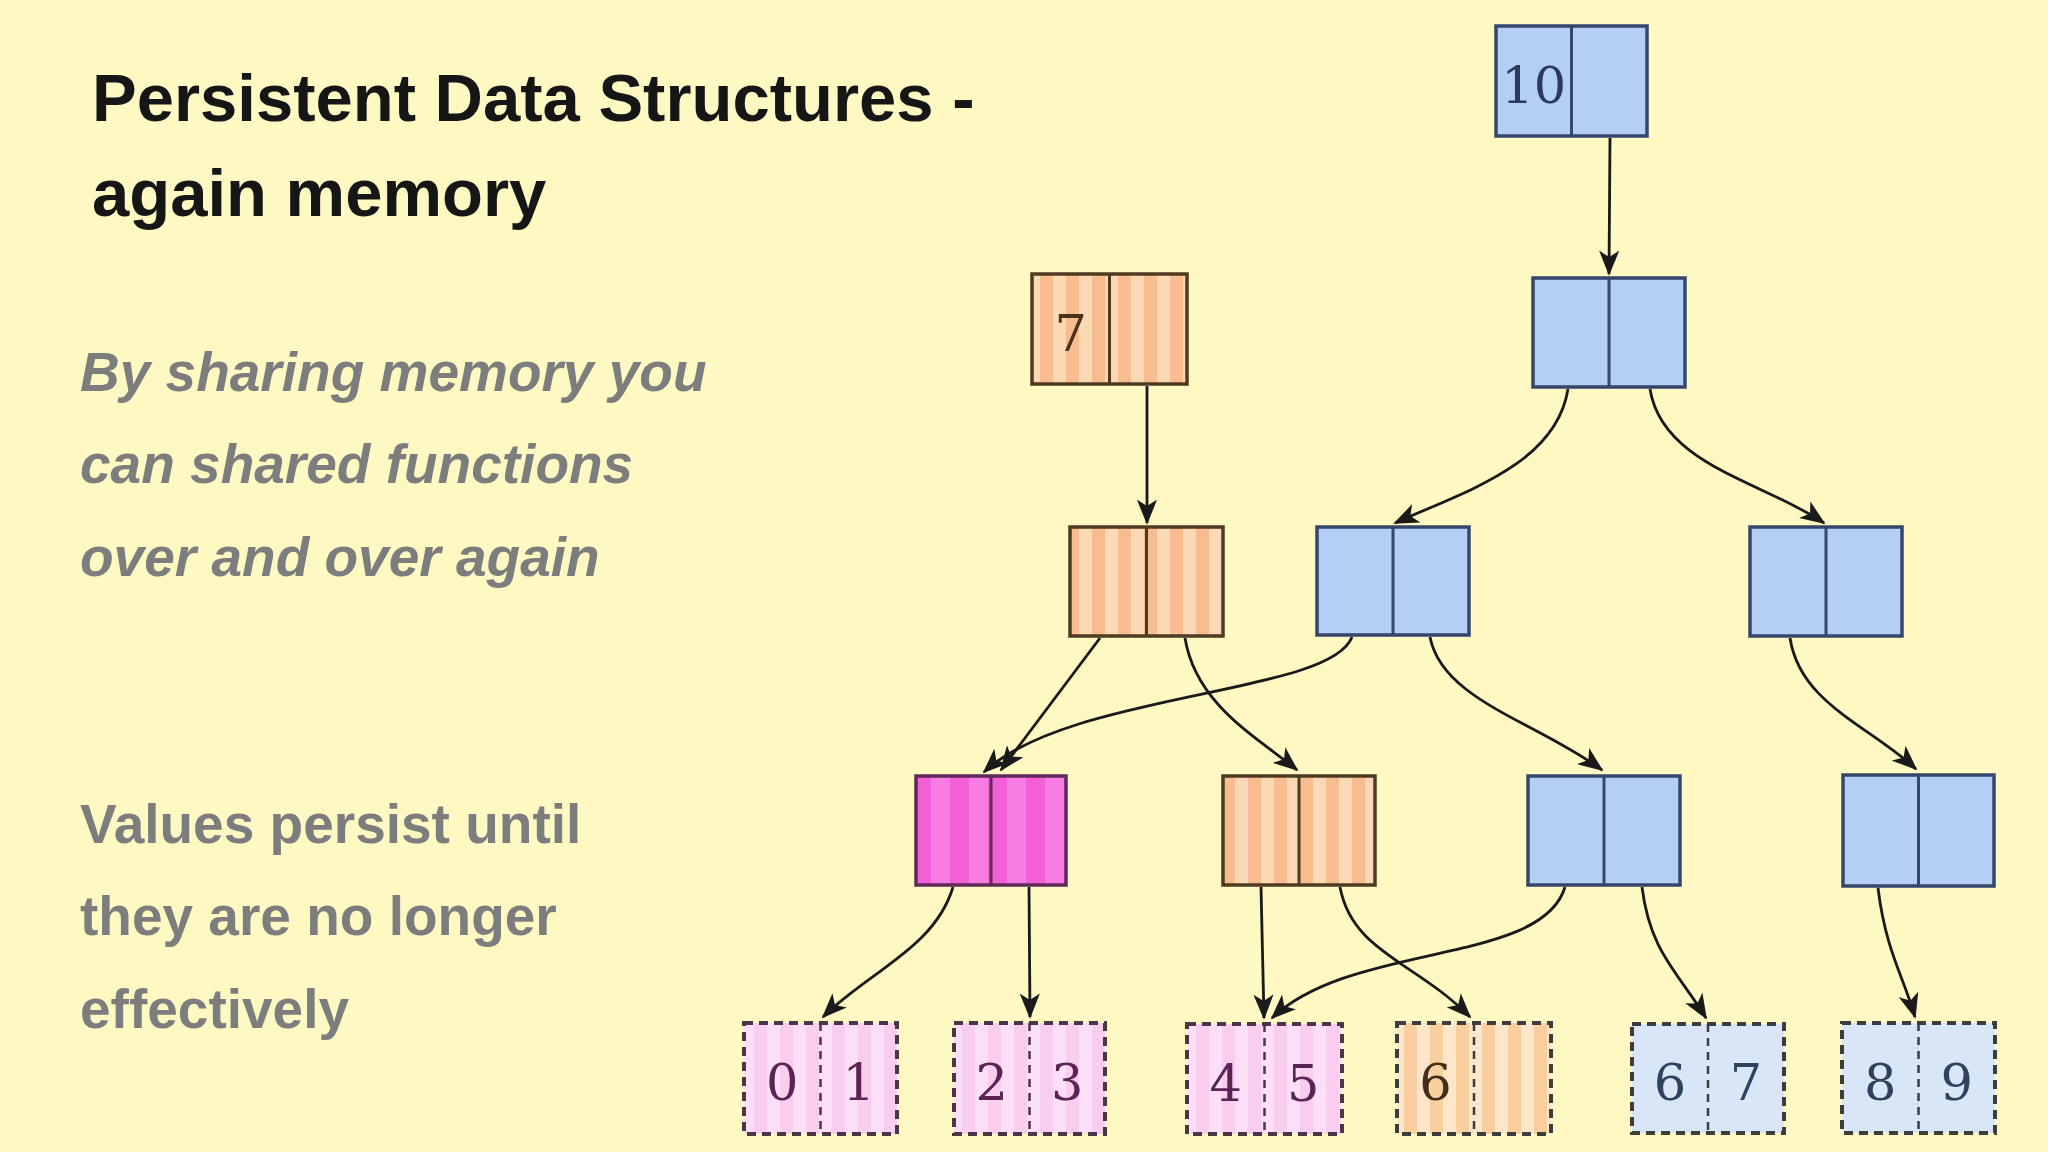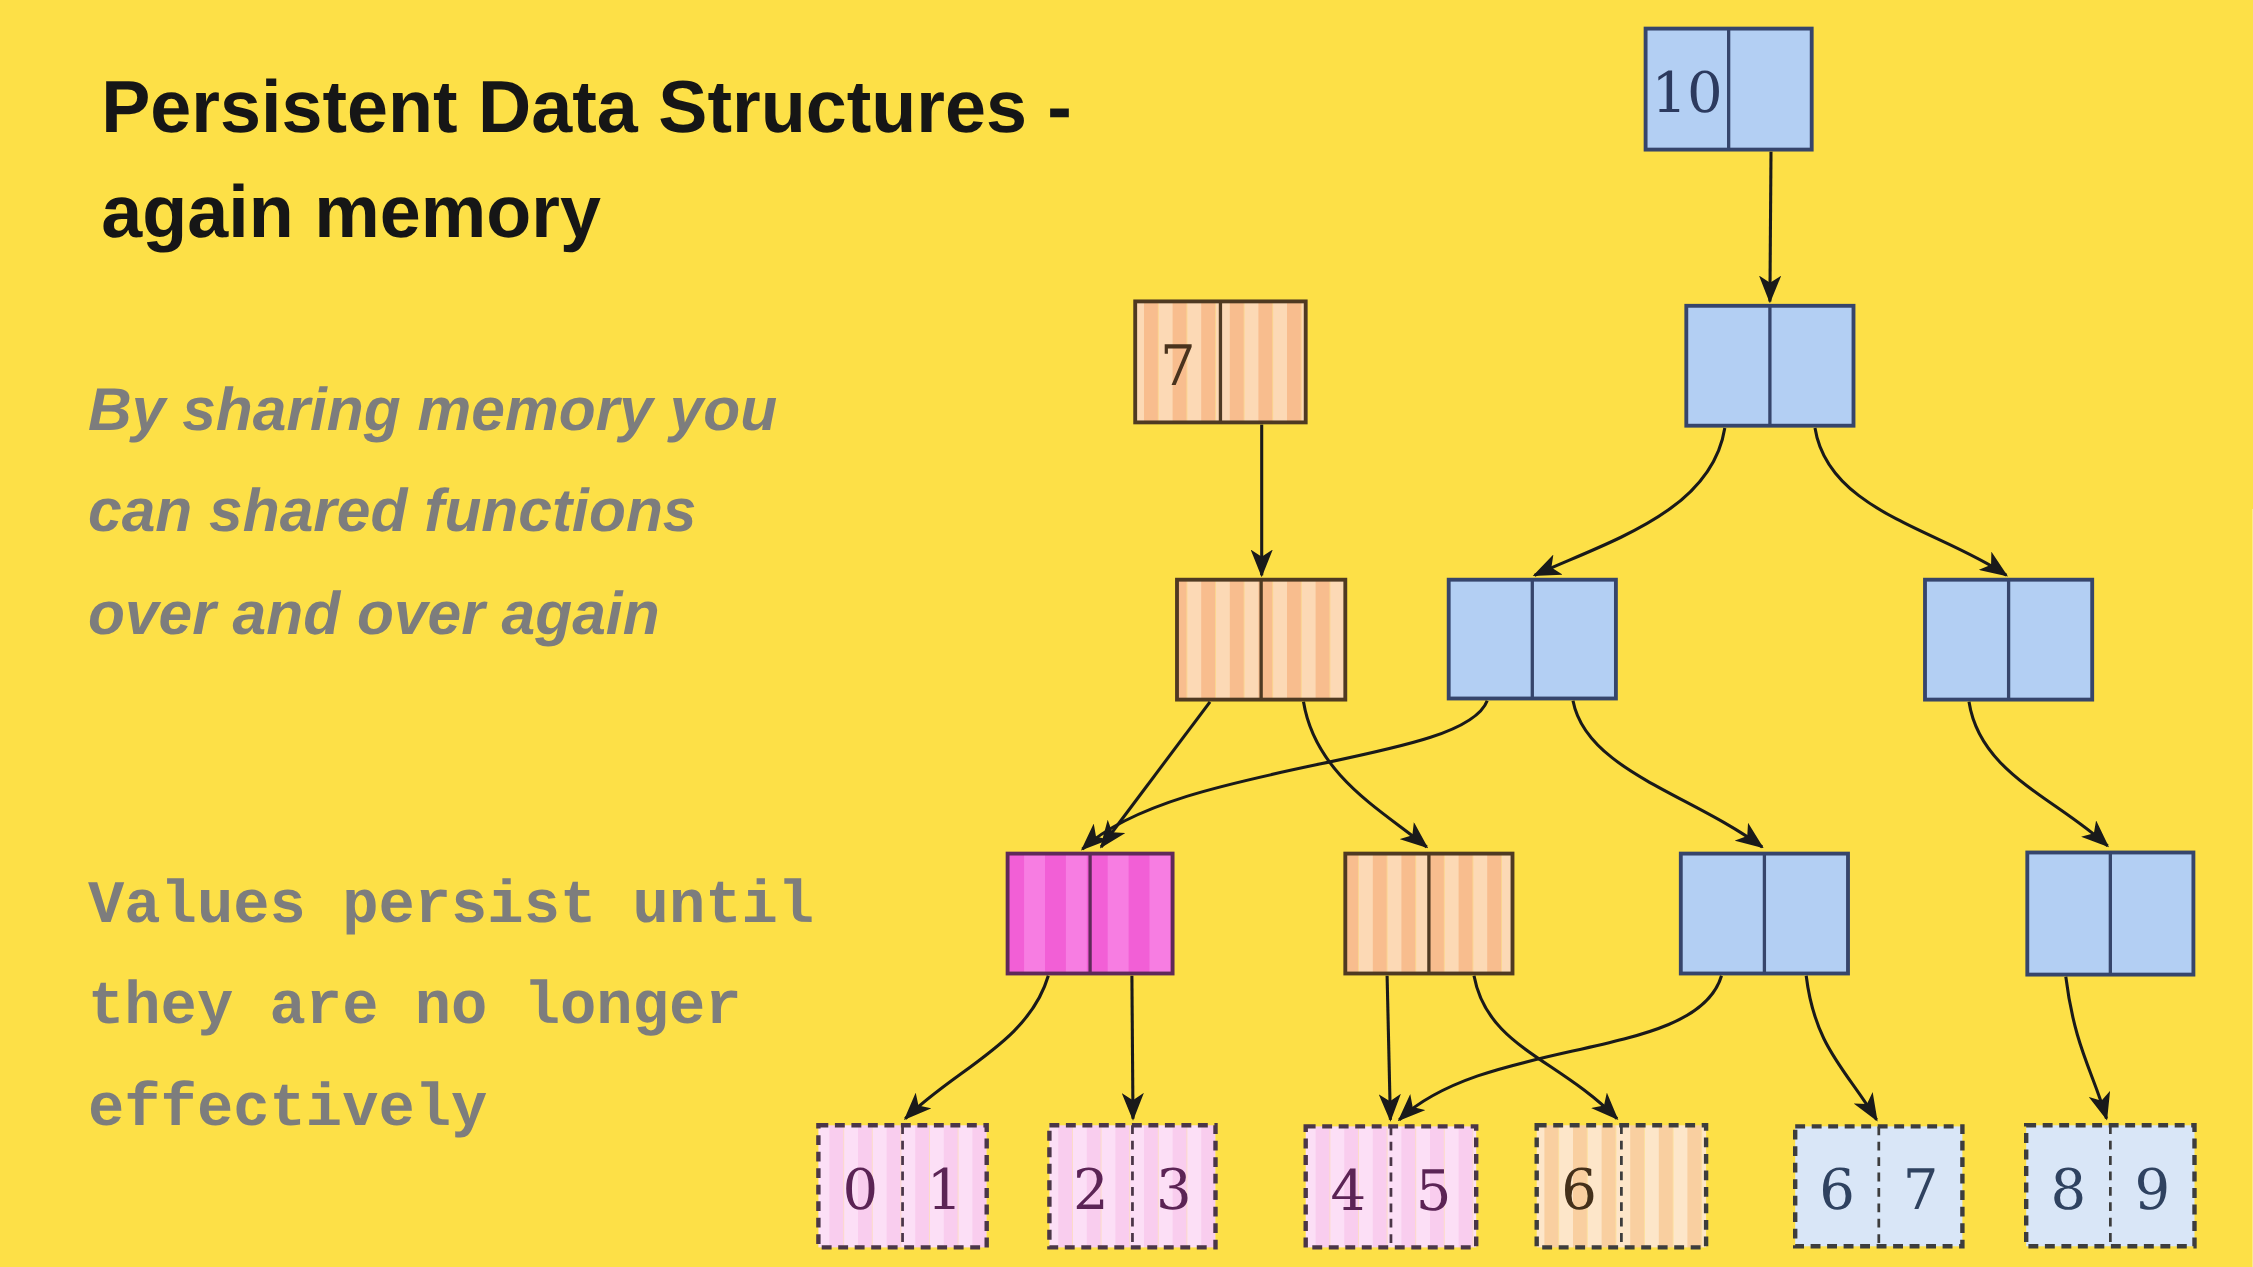--- a/index.html
+++ b/index.html
@@ -1,34 +1,34 @@
 <!DOCTYPE html>
 <html><head>
 <meta charset="utf-8">
 <style>
   html,body{margin:0;padding:0;background:#ffffff;}
   .slide{
     position:relative;
     width:2048px;height:1152px;
-    background:#fde047;
+    background:#fef9c3;
     overflow:hidden;
     font-family:"Liberation Sans",sans-serif;
   }
   .title{
     position:absolute;left:92px;top:50px;
     font-weight:700;font-size:67px;line-height:1.42;
     color:#161616;letter-spacing:0px;
   }
   .para{
     position:absolute;left:80px;
     font-weight:700;font-size:55px;line-height:1.68;
     color:#7d7d7d;
   }
   .para-1{top:326px;font-style:italic;}
-  .para-2{top:778px;font-family:Liberation Mono, monospace;}
+  .para-2{top:778px;}
   #diagram{
     position:absolute;left:0;top:0;width:2048px;height:1152px;
   }
 </style>
 </head>
 <body>
 
 <div class="slide">
   <div class="title">
     <div>Persistent Data Structures -</div>

